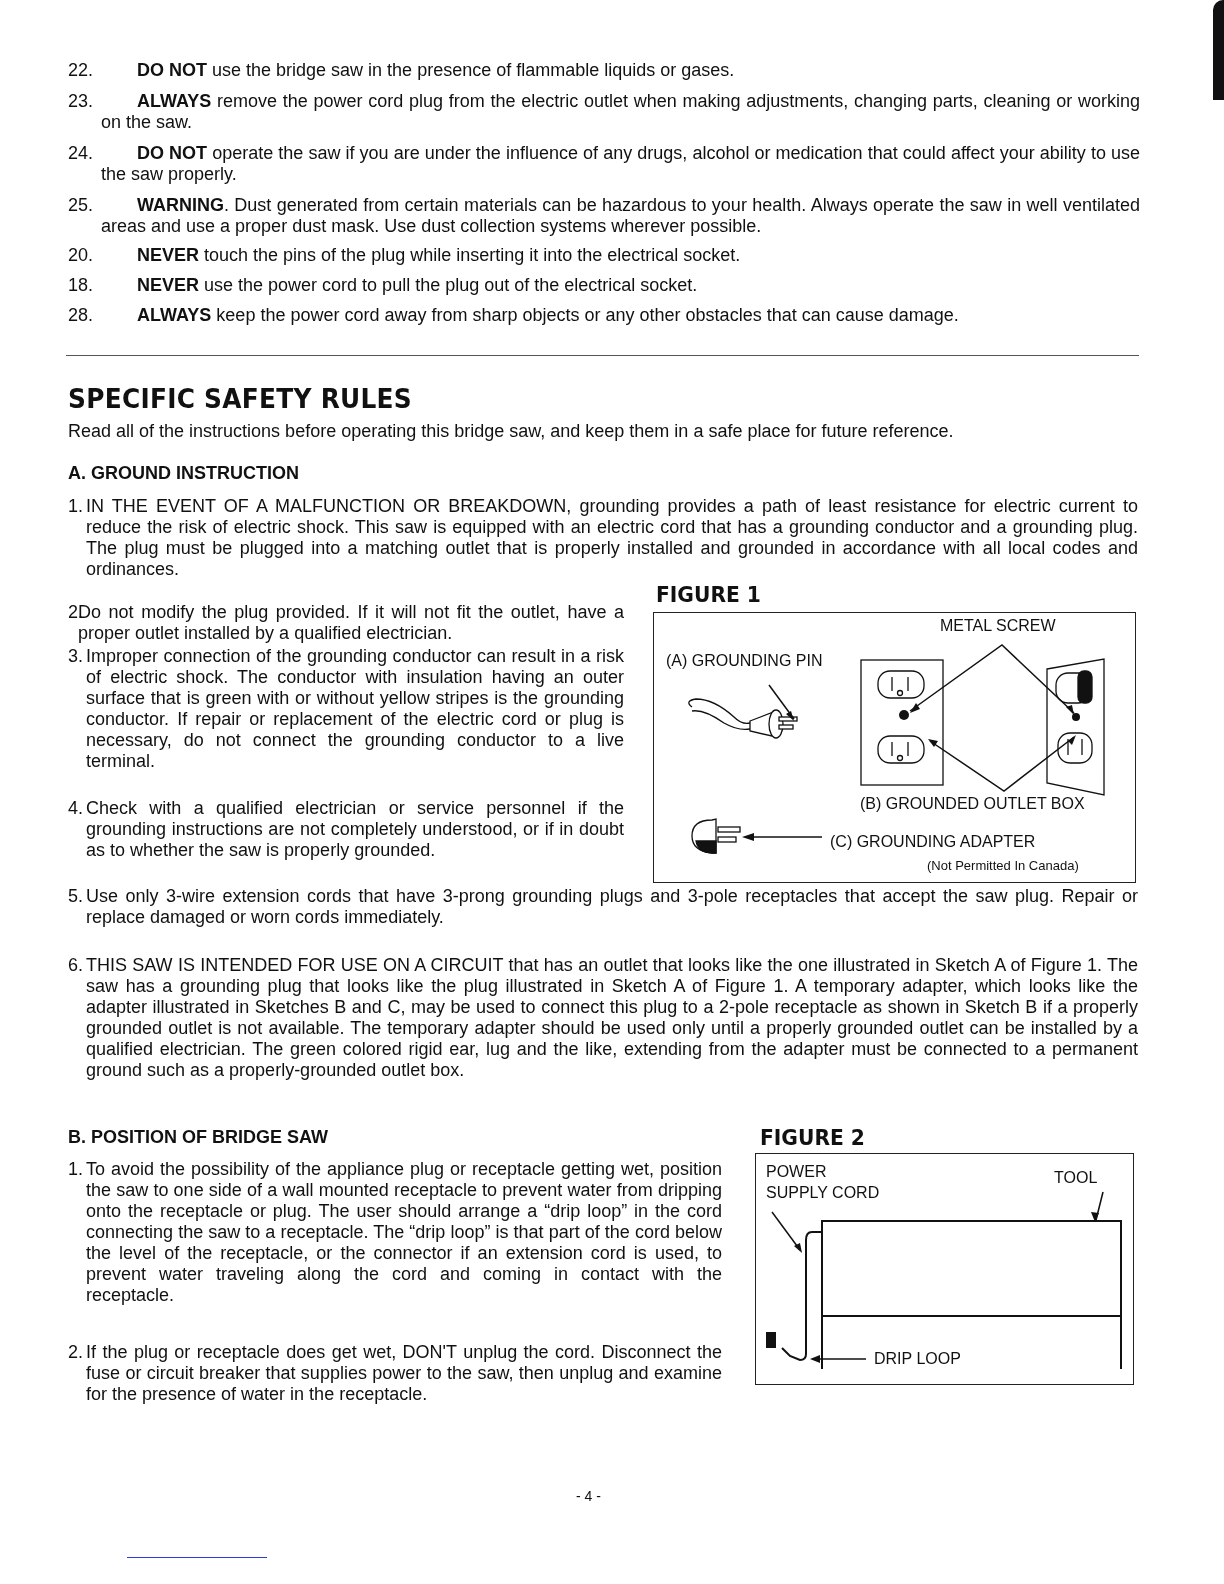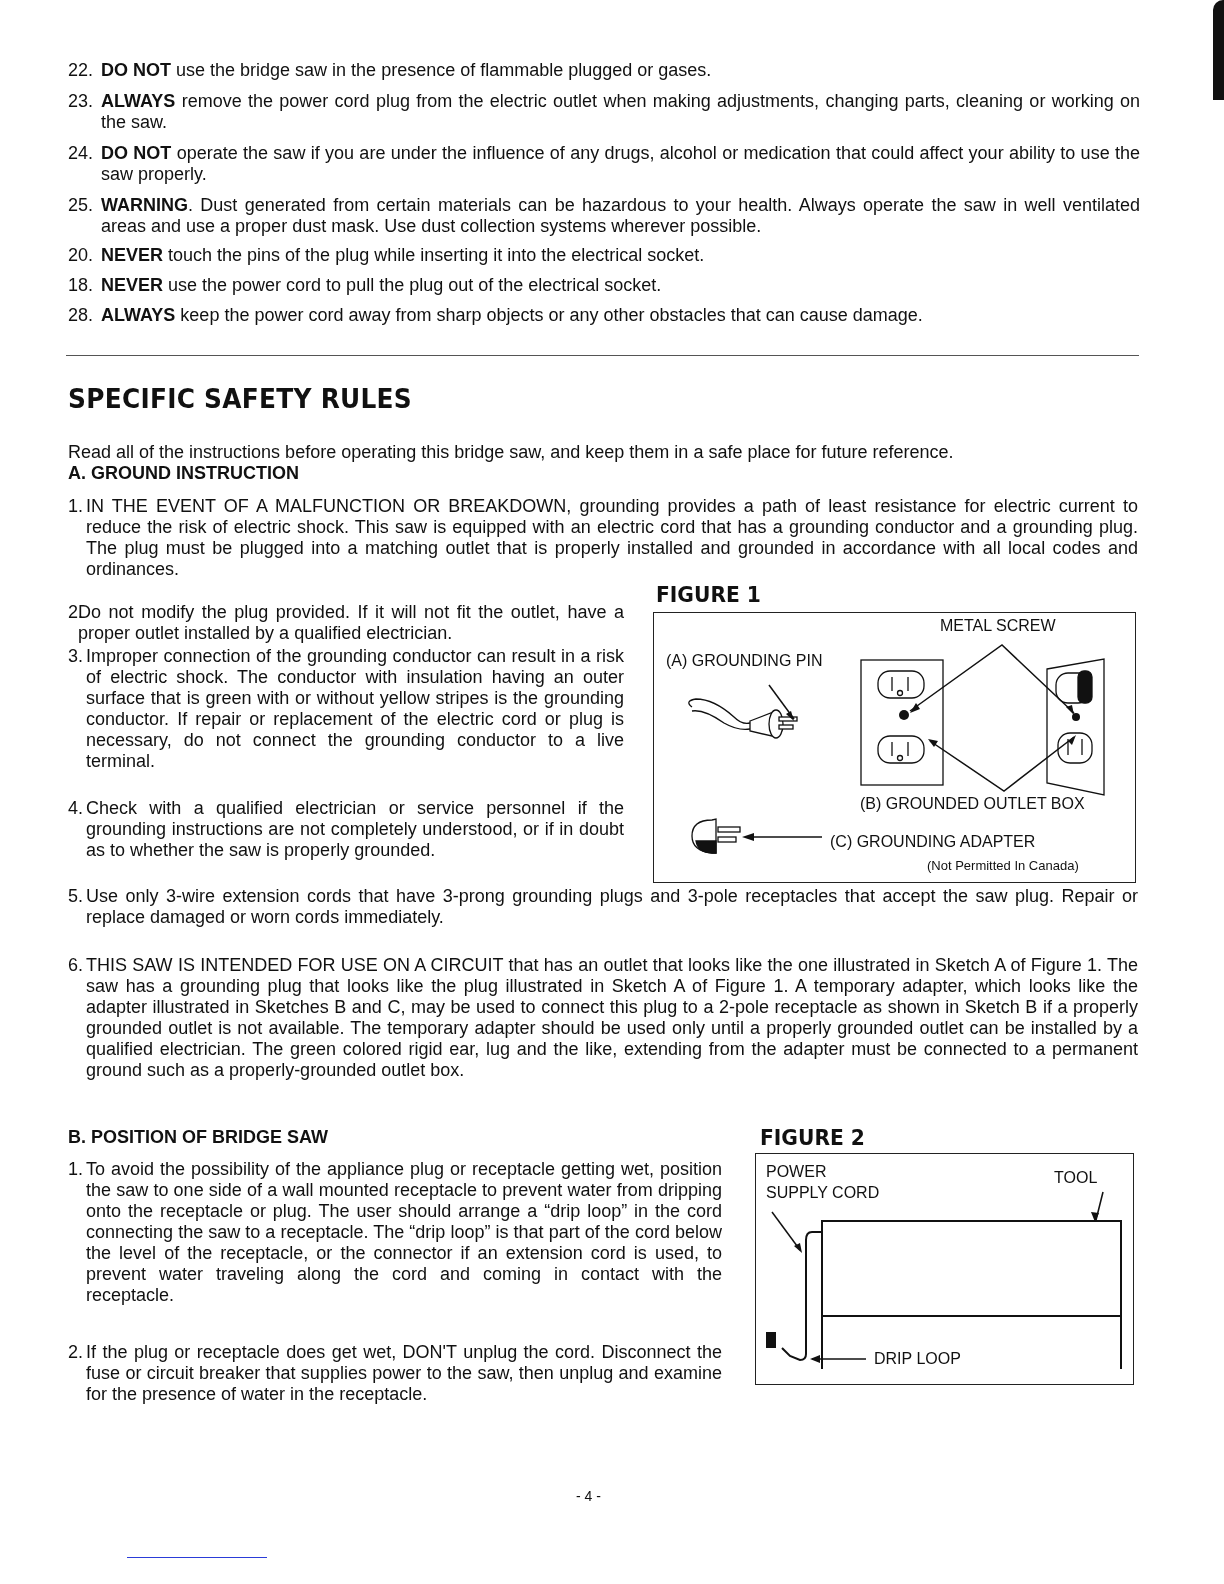--- a/index.html
+++ b/index.html
@@ -1,41 +1,41 @@
 <!DOCTYPE html>
 <html><head>
 <meta charset="utf-8">
 <style>
   html, body { margin:0; padding:0; background:#ffffff; }
   body { width:1224px; height:1584px; position:relative; overflow:hidden; color:#111; font-family:"Liberation Sans", sans-serif; }
   .item { position:absolute; font-size:18px; line-height:21px; }
   .item .num { position:absolute; left:0; top:0; }
   .item .txt { display:block; text-align:justify; }
-  .item b { font-weight:bold; }
+  .item b { font-weight:bold;margin-left:36px; }
   .hr { position:absolute; left:66px; top:355px; width:1073px; height:1px; background:#555; }
   .section-title { position:absolute; left:68px; top:383px; font-size:27px; font-weight:bold; letter-spacing:0.3px; font-family:"DejaVu Sans", sans-serif; transform:scaleX(0.92); transform-origin:left; }
-  .intro { position:absolute; left:68px; top:421px; font-size:18px;margin-top:21px; }
+  .intro { position:absolute; left:68px; top:421px; font-size:18px; }
   .subhead { position:absolute; font-size:18px; font-weight:bold; }
   .fig-title { position:absolute; font-size:22px; font-weight:bold; font-family:"DejaVu Sans", sans-serif; transform:scaleX(0.92); transform-origin:left; }
   .fig-box { position:absolute; border:1.5px solid #222; background:#fff; }
   .lbl { position:absolute; font-size:16px; white-space:nowrap; }
   .lbl-small { position:absolute; font-size:13px; white-space:nowrap;text-align:right; }
   .pagenum { position:absolute; left:576px; top:1488px; font-size:14px; }
   .blue-line { position:absolute; left:127px; top:1557px; width:140px; height:1px; background:#2a3cd8; }
   .corner-mark { position:absolute; left:1213px; top:0; width:11px; height:100px; background:#111; border-top-left-radius:10px; }
   .j { text-align:justify; text-align-last:left; }
 </style>
 </head>
 <body>
 
 <div class="corner-mark"></div>
 
 <div class="item" style="left:68px;top:60px;width:1072px;">
   <span class="num">22.</span>
-  <span class="txt" style="margin-left:33px;"><b>DO NOT</b><span> use the bridge saw in the presence of flammable plugged or gases.</span></span>
+  <span class="txt" style="margin-left:33px;"><b>DO NOT</b><span> use the bridge saw in the presence of flammable liquids or gases.</span></span>
 </div>
 <div class="item j" style="left:68px;top:91px;width:1072px;">
   <span class="num">23.</span>
   <span class="txt j" style="margin-left:33px;"><b>ALWAYS</b><span> remove the power cord plug from the electric outlet when making adjustments, changing parts, cleaning or working on the saw.</span></span>
 </div>
 <div class="item" style="left:68px;top:143px;width:1072px;">
   <span class="num">24.</span>
   <span class="txt j" style="margin-left:33px;"><b>DO NOT</b><span> operate the saw if you are under the influence of any drugs, alcohol or medication that could affect your ability to use the saw properly.</span></span>
 </div>
 <div class="item" style="left:68px;top:195px;width:1072px;">

